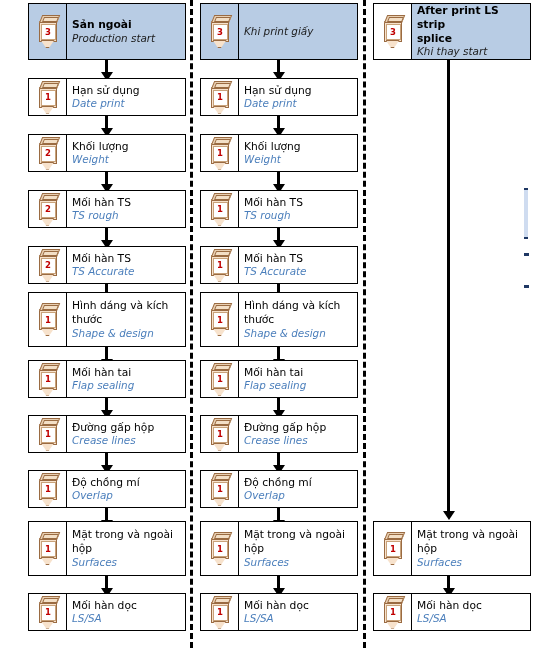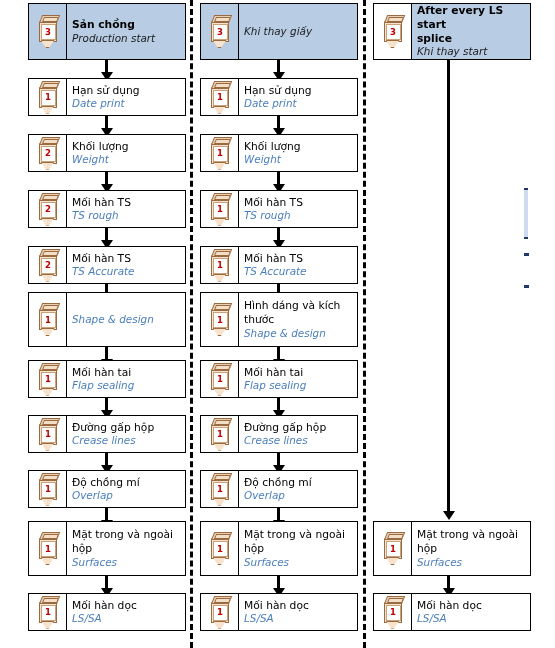--- a/index.html
+++ b/index.html
@@ -173,21 +173,21 @@
     <div class="icon-cell">
       <div class="carton">
         <div class="body"></div>
           <div class="gable"></div>
           <div class="gable2"></div>
         <div class="foot"></div>
         <div class="label">3</div>
       </div>
     </div>
     <div class="text-cell">
-      <div class="t-vi">Sản chồng</div>
+      <div class="t-vi">Sản ngoài</div>
       <div class="t-en">Production start</div>
     </div>
   </div>
   <div class="arrow" style="left:105px;top:60px;height:13px;"></div>
 
   <div class="node plain" style="left:28px;top:78px;width:158px;height:38px;">
     <div class="icon-cell">
       <div class="carton">
           <div class="body"></div>
           <div class="gable"></div>
@@ -258,20 +258,22 @@
     <div class="icon-cell">
       <div class="carton">
           <div class="body"></div>
           <div class="gable"></div>
           <div class="gable2"></div>
           <div class="foot"></div>
         <div class="label">1</div>
         </div>
     </div>
     <div class="text-cell">
+      <div class="t-vi">Hình dáng và kích
+thước</div>
       <div class="t-en">Shape &amp; design</div>
     </div>
   </div>
   <div class="arrow" style="left:105px;top:347px;height:13px;"></div>
 
   <div class="node plain" style="left:28px;top:360px;width:158px;height:38px;">
     <div class="icon-cell">
       <div class="carton">
           <div class="body"></div>
           <div class="gable"></div>
@@ -359,21 +361,21 @@
     <div class="icon-cell">
       <div class="carton">
           <div class="body"></div>
           <div class="gable"></div>
           <div class="gable2"></div>
           <div class="foot"></div>
         <div class="label">3</div>
         </div>
     </div>
     <div class="text-cell">
-      <div class="t-en">Khi thay giấy</div>
+      <div class="t-en">Khi print giấy</div>
     </div>
   </div>
   <div class="arrow" style="left:277px;top:60px;height:13px;"></div>
 
   <div class="node plain" style="left:200px;top:78px;width:158px;height:38px;">
     <div class="icon-cell">
       <div class="carton">
           <div class="body"></div>
           <div class="gable"></div>
           <div class="gable2"></div>
@@ -544,21 +546,21 @@
     <div class="icon-cell" style="background:#ffffff;">
       <div class="carton">
           <div class="body"></div>
           <div class="gable"></div>
           <div class="gable2"></div>
           <div class="foot"></div>
         <div class="label">3</div>
         </div>
     </div>
     <div class="text-cell">
-      <div class="t-vi">After every LS start
+      <div class="t-vi">After print LS strip
 splice</div>
       <div class="t-en">Khi thay start</div>
     </div>
   </div>
   <div class="longline" style="left:447px;top:60px;height:452px;"></div>
 
   <div class="node plain" style="left:373px;top:521px;width:158px;height:55px;">
     <div class="icon-cell">
       <div class="carton">
           <div class="body"></div>

